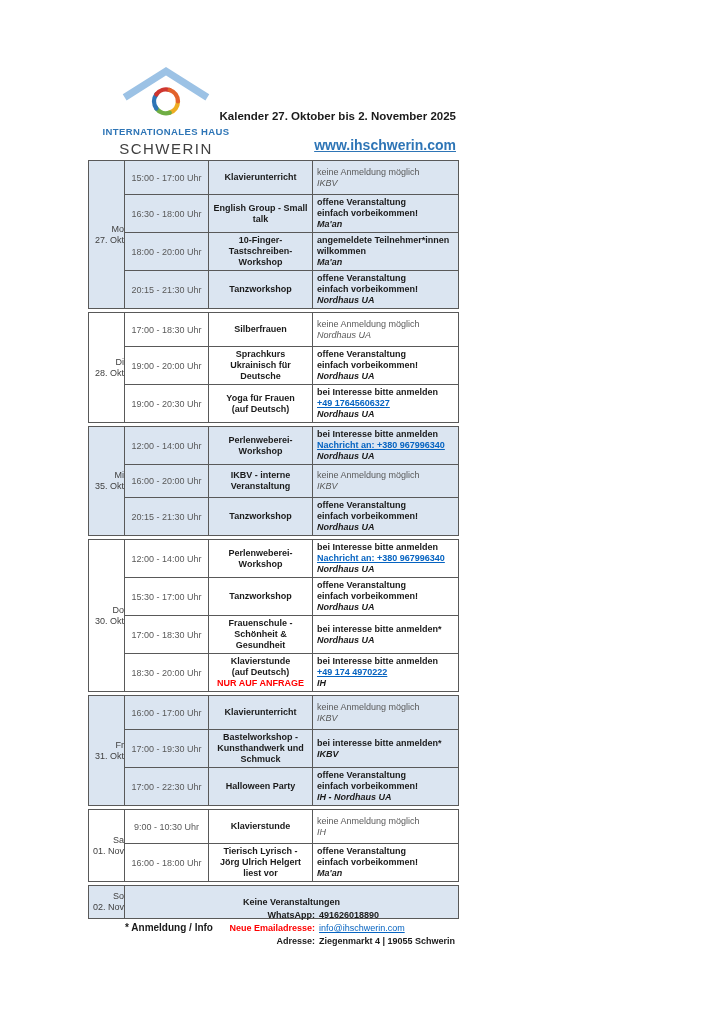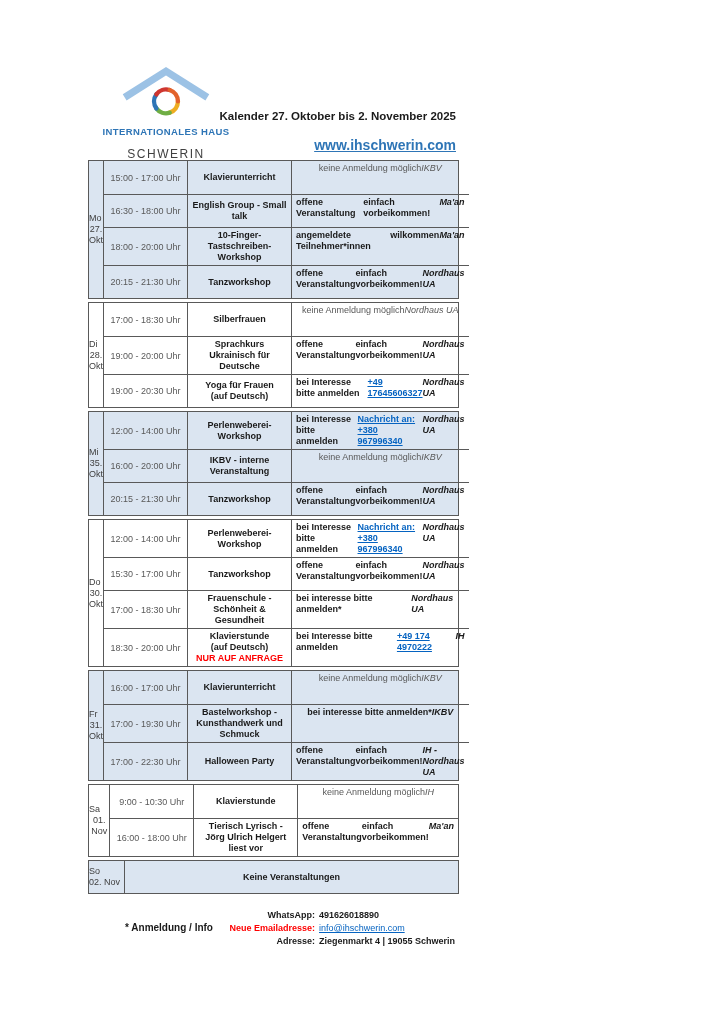--- a/index.html
+++ b/index.html
@@ -3,35 +3,35 @@
 <meta charset="utf-8">
 <style>
   * { margin:0; padding:0; box-sizing:border-box; }
   body { background:#e9e9e9; font-family:"Liberation Sans", sans-serif; }
   .page { position:relative; width:724px; height:1024px; background:#ffffff; margin:0 auto; overflow:hidden; }
 
   
   .logo-block { position:absolute; left:92px; top:64px; width:148px; text-align:center; }
   .logo-svg { display:block; margin:0 auto; }
   .logo-line1 { font-size:9.5px; font-weight:bold; color:#2e75b6; letter-spacing:0.4px; white-space:nowrap; }
-  .logo-line2 { font-size:12px; color:#404040; letter-spacing:1.5px; margin-top:10px; }
+  .logo-line2 { font-size:15px; color:#404040; letter-spacing:1.5px; margin-top:3px; }
   .page-title { position:absolute; right:268px; top:110px; font-size:11.5px; font-weight:bold; color:#1a1a1a; white-space:nowrap; }
   .www-link { position:absolute; right:268px; top:137px; font-size:14px; font-weight:bold; color:#2e75b6; text-decoration:underline; }
 
   
   .calendar { position:absolute; left:88px; top:160px; width:371px; }
   .day-block { display:flex; border:1px solid #595959; margin-bottom:3px; background:#ffffff; }
   .day-block.shaded { background:#dbe5f1; }
-  .day-cell { width:36px; border-right:1px solid #595959; display:flex; flex-direction:column; justify-content:center; align-items:flex-start; text-align:center; font-size:9px; line-height:11px; color:#404040; }
+  .day-cell { width:36px; border-right:1px solid #595959; display:flex; flex-direction:column; justify-content:center; align-items:flex-end; text-align:center; font-size:9px; line-height:11px; color:#404040; }
   .rows { flex:1; display:flex; flex-direction:column; }
   .event-row { display:flex; min-height:33px; }
   .event-row + .event-row { border-top:1px solid #595959; }
   .time-cell { width:84px; border-right:1px solid #595959; display:flex; align-items:center; justify-content:center; text-align:center; font-size:9px; color:#595959; padding:2px 1px; }
   .title-cell { width:104px; border-right:1px solid #595959; display:flex; flex-direction:column; justify-content:center; align-items:center; text-align:center; padding:2px 2px; }
-  .notes-cell { flex:1; display:flex; flex-direction:row; justify-content:center; padding:2px 4px; }
+  .notes-cell { flex:1; display:flex; flex-direction:column; justify-content:center; padding:2px 4px; }
   .no-events-cell { flex:1; display:flex; align-items:center; justify-content:center; min-height:32px; font-size:9px; font-weight:bold; color:#1a1a1a; }
   .ln { display:block; font-size:9px; line-height:11px; }
   .t-regular { color:#595959; }
   .t-italic { color:#595959; font-style:italic; }
   .t-bold { color:#1a1a1a; font-weight:bold; }
   .t-bold-italic { color:#1a1a1a; font-weight:bold; font-style:italic; }
   .t-red-bold { color:#ff0000; font-weight:bold; }
   a.t-link { color:#0563c1; font-weight:bold; text-decoration:underline; cursor:pointer; }
 
   

